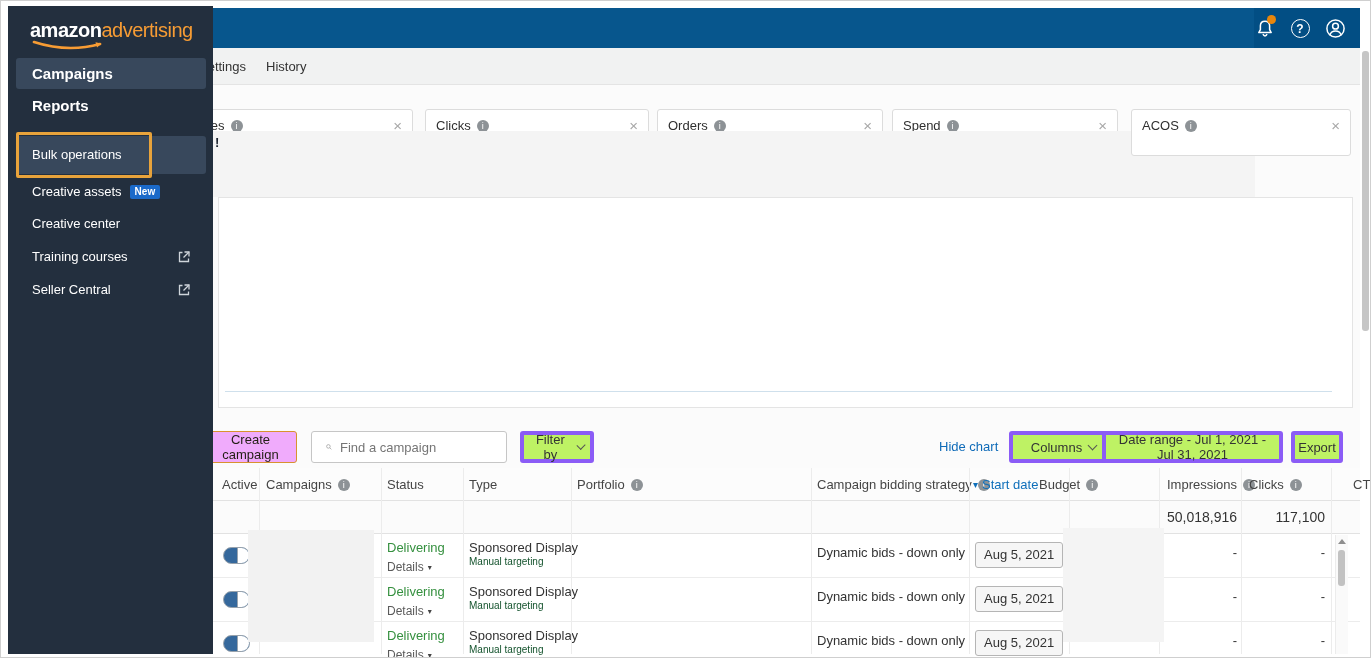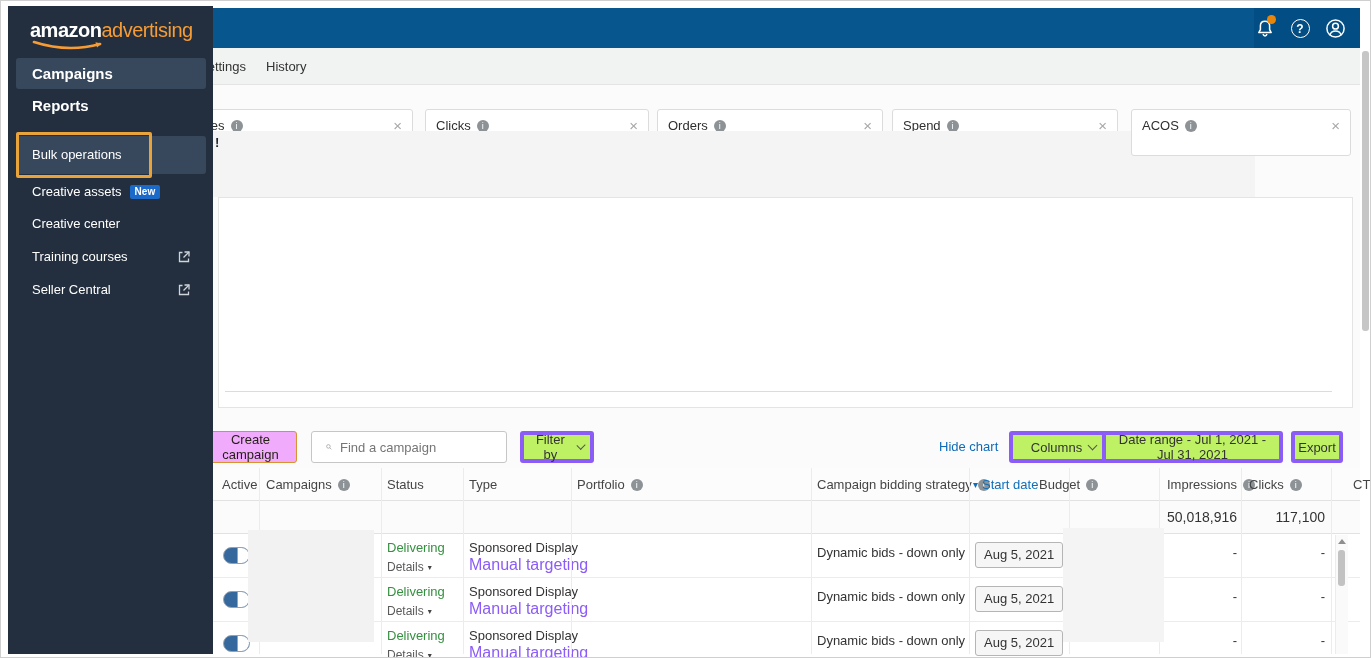--- a/index.html
+++ b/index.html
@@ -56,21 +56,21 @@
   .rows{position:absolute;left:212px;top:533px;width:1147px;z-index:1;}
   .row{position:relative;height:44px;background:#fff;border-bottom:1px solid #ececec;box-sizing:border-box;}
   .toggle{position:absolute;left:10px;top:13px;width:27px;height:17px;border:1px solid #97a1ab;border-radius:9px;background:#35689c;box-sizing:border-box;cursor:pointer;}
   .toggle::after{content:'';position:absolute;right:0;top:0;width:11px;height:15px;background:#fff;border-left:1px solid #9aa4ae;border-radius:0 8px 8px 0;}
   .cell{position:absolute;font-size:13px;color:#333;}
   .st{left:174px;top:6px;}
   .st .g{color:#35903f;}
   .st .details{margin-top:5px;font-size:12px;color:#5a5a5a;cursor:pointer;display:flex;gap:4px;align-items:center;}
   .st .caret-sm{font-size:8px;color:#444;}
   .ty{left:256px;top:6px;}
-  .ty .sub{margin-top:1px;font-size:16px;color:#8b5cf6;}
+  .ty .sub{margin-top:1px;font-size:10px;color:#14532d;}
   .bd{left:604px;top:11px;}
   .datebox{position:absolute;left:762px;top:8px;width:88px;height:26px;border:1px solid #b5b5b5;border-radius:3px;
     background:#f6f6f6;box-sizing:border-box;font-size:13px;color:#333;line-height:24px;padding-left:8px;cursor:pointer;}
   .num{position:absolute;top:11px;text-align:right;font-size:13px;color:#333;}
   .num.imp{left:944px;width:80px;}
   .num.clk{left:1028px;width:84px;}
   .colsep{position:absolute;top:467px;width:1px;height:186px;background:#ececec;z-index:2;}
   .redact{position:absolute;background:#f2f2f2;z-index:5;}
   .r1{left:247px;top:529px;width:126px;height:112px;}
   .r2{left:1062px;top:527px;width:101px;height:114px;background:#f4f4f4;}

